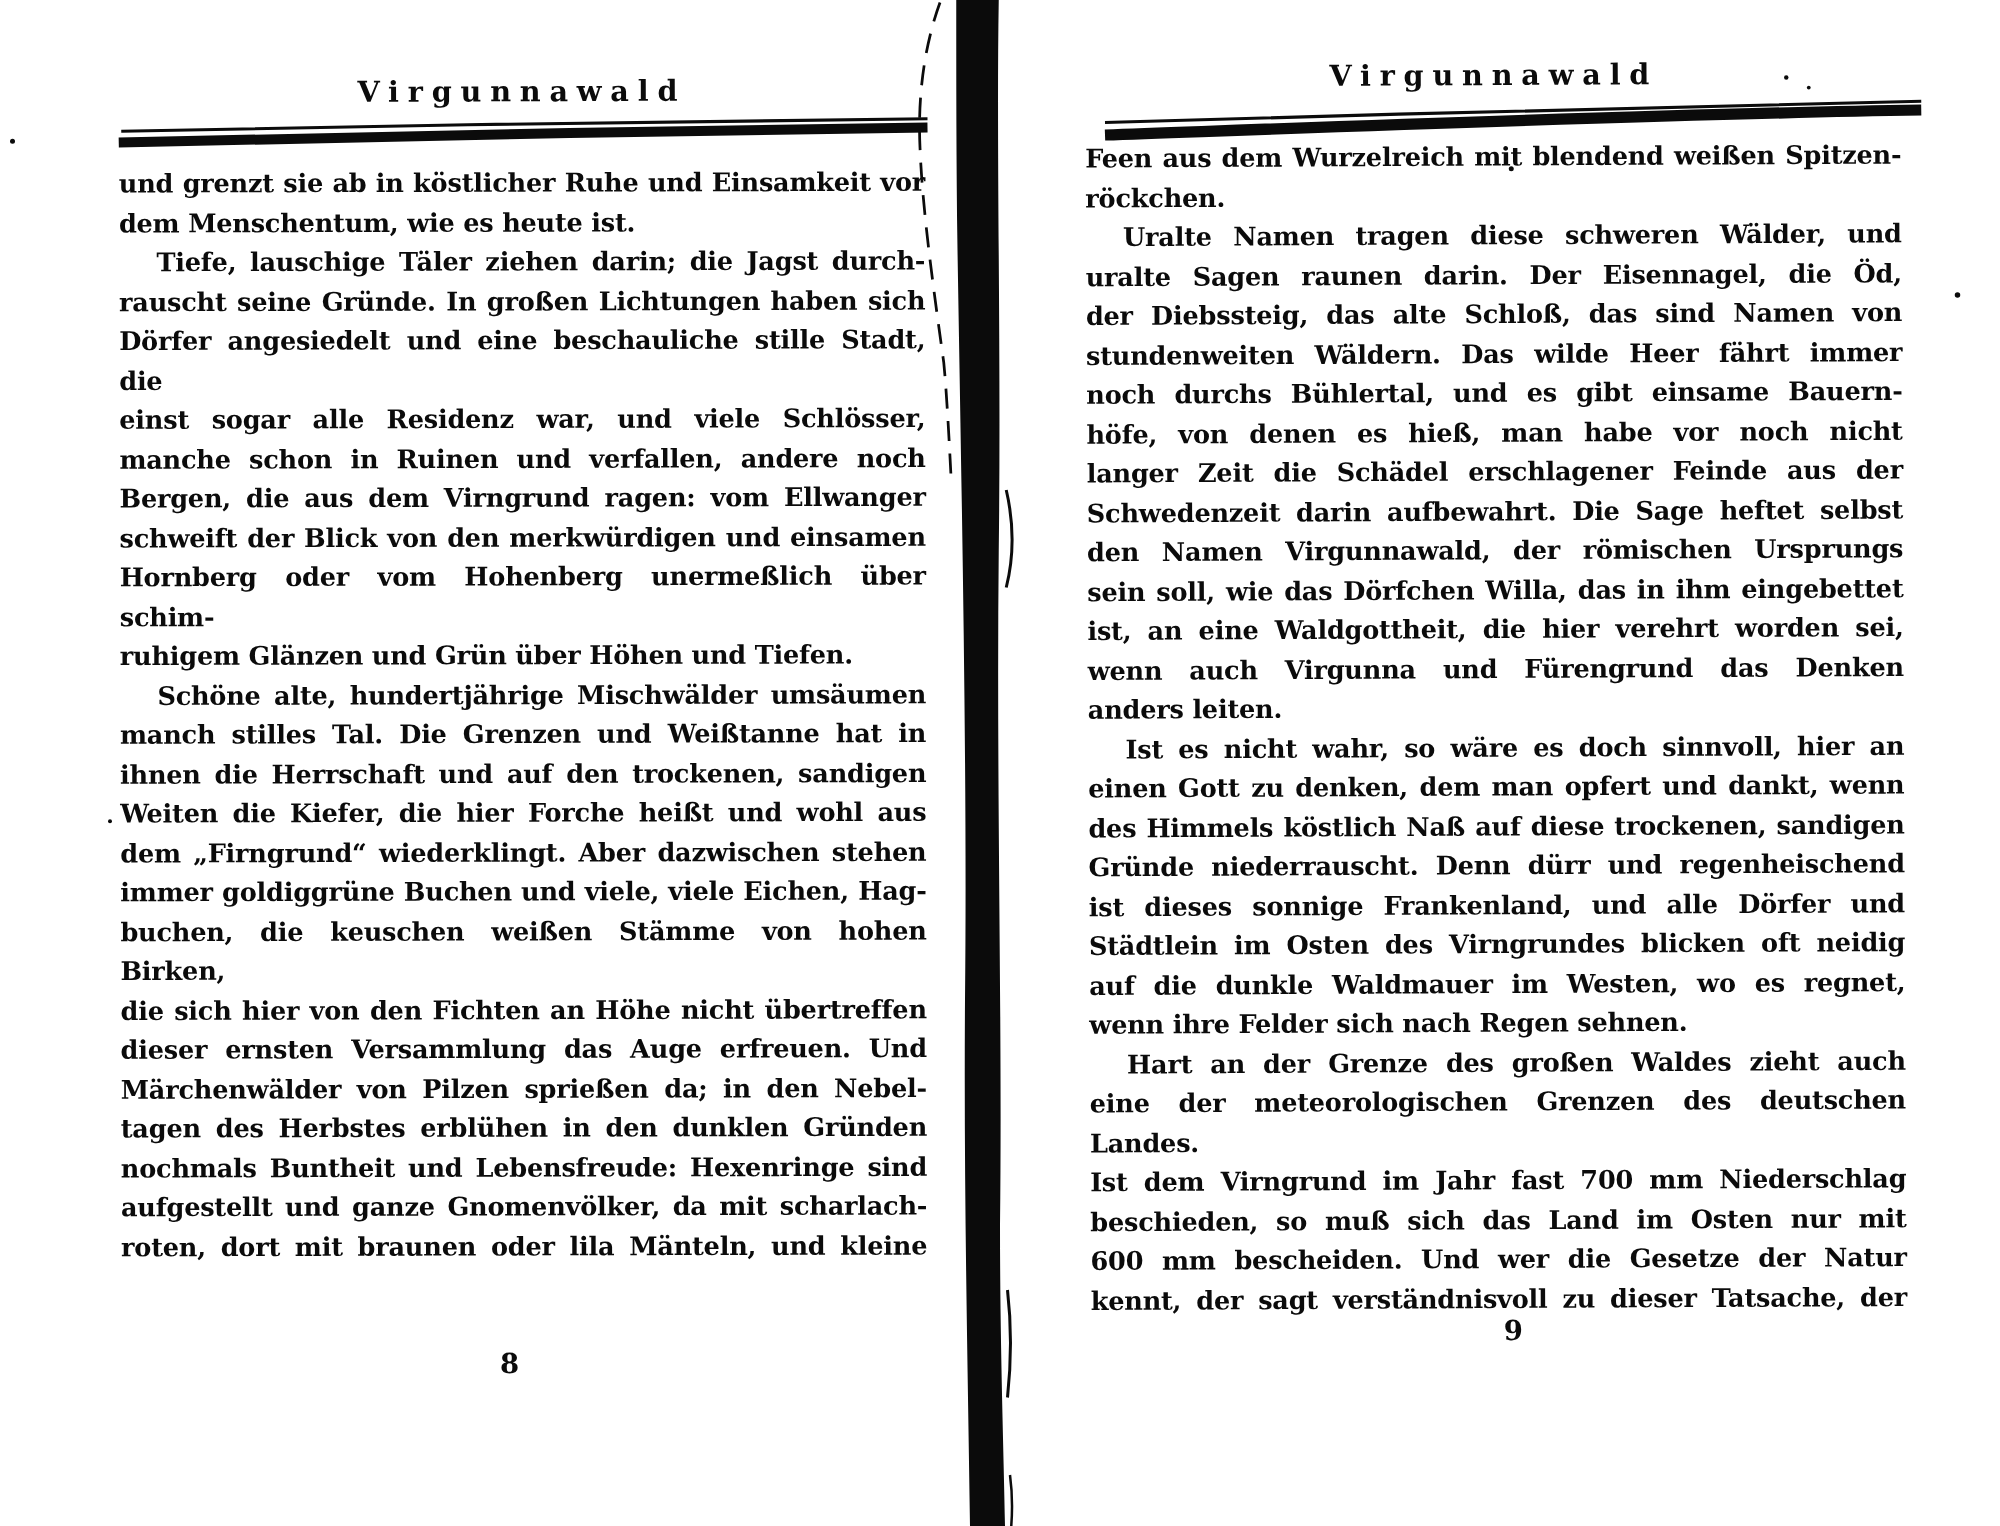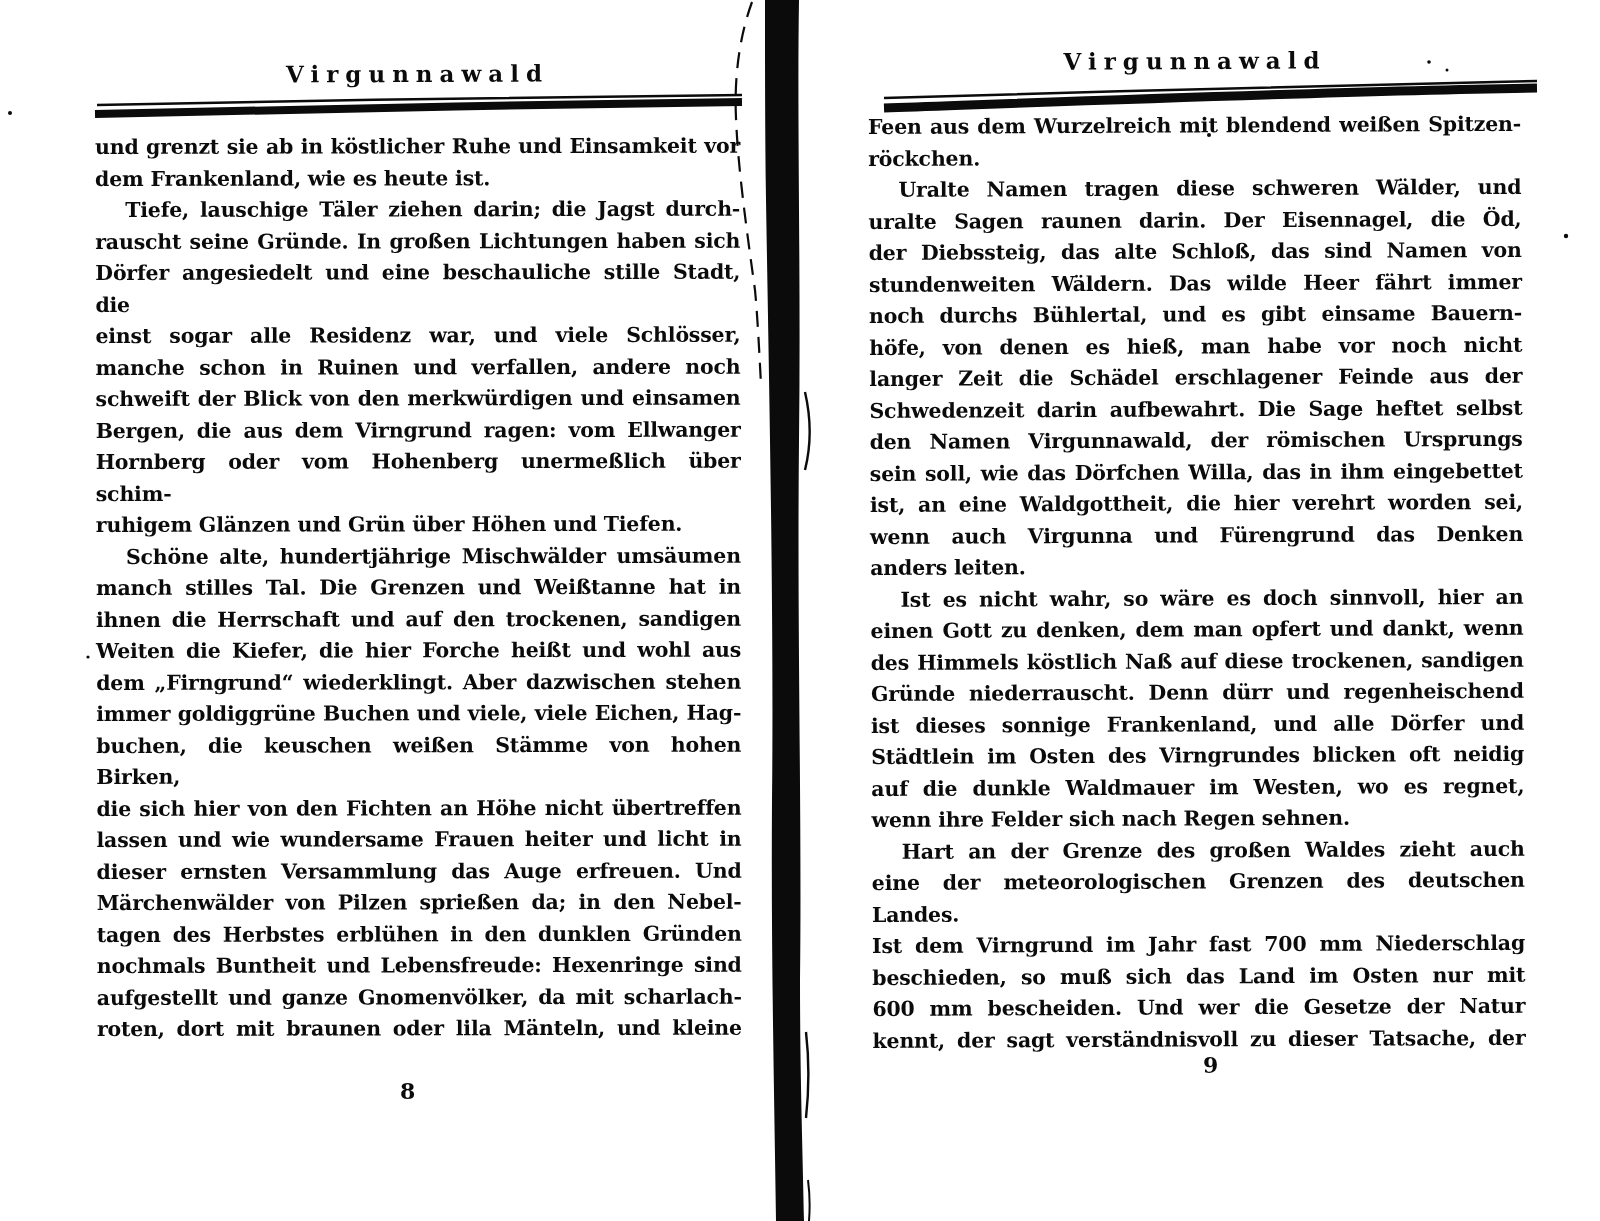--- a/index.html
+++ b/index.html
@@ -86,39 +86,38 @@
     <circle cx="1209" cy="135" r="2" fill="#0b0b0b"></circle>
     <circle cx="1429" cy="62" r="1.8" fill="#0b0b0b"></circle>
     <circle cx="1447" cy="70" r="1.5" fill="#0b0b0b"></circle>
     <circle cx="1566" cy="236" r="2.2" fill="#0b0b0b"></circle>
   </svg>
 
   <div class="running-header header-left">Virgunnawald</div>
 
   <div class="body-text body-left">
       <div class="line">und grenzt sie ab in köstlicher Ruhe und Einsamkeit vor</div>
-      <div class="line end">dem Frankenland, wie es heute ist.</div>
+      <div class="line end">dem Menschentum, wie es heute ist.</div>
       <div class="line indent">Tiefe, lauschige Täler ziehen darin; die Jagst durch-</div>
       <div class="line">rauscht seine Gründe. In großen Lichtungen haben sich</div>
       <div class="line">Dörfer angesiedelt und eine beschauliche stille Stadt, die</div>
       <div class="line">einst sogar alle Residenz war, und viele Schlösser,</div>
       <div class="line">manche schon in Ruinen und verfallen, andere noch</div>
+      <div class="line">Bergen, die aus dem Virngrund ragen: vom Ellwanger</div>
       <div class="line">schweift der Blick von den merkwürdigen und einsamen</div>
-      <div class="line">Bergen, die aus dem Virngrund ragen: vom Ellwanger</div>
       <div class="line">Hornberg oder vom Hohenberg unermeßlich über schim-</div>
       <div class="line end">ruhigem Glänzen und Grün über Höhen und Tiefen.</div>
       <div class="line indent">Schöne alte, hundertjährige Mischwälder umsäumen</div>
       <div class="line">manch stilles Tal. Die Grenzen und Weißtanne hat in</div>
       <div class="line">ihnen die Herrschaft und auf den trockenen, sandigen</div>
       <div class="line">Weiten die Kiefer, die hier Forche heißt und wohl aus</div>
       <div class="line">dem „Firngrund“ wiederklingt. Aber dazwischen stehen</div>
       <div class="line">immer goldiggrüne Buchen und viele, viele Eichen, Hag-</div>
       <div class="line">buchen, die keuschen weißen Stämme von hohen Birken,</div>
       <div class="line">die sich hier von den Fichten an Höhe nicht übertreffen</div>
-      <div class="line">lassen und wie wundersame Frauen heiter und licht in</div>
       <div class="line">dieser ernsten Versammlung das Auge erfreuen. Und</div>
       <div class="line">Märchenwälder von Pilzen sprießen da; in den Nebel-</div>
       <div class="line">tagen des Herbstes erblühen in den dunklen Gründen</div>
       <div class="line">nochmals Buntheit und Lebensfreude: Hexenringe sind</div>
       <div class="line">aufgestellt und ganze Gnomenvölker, da mit scharlach-</div>
       <div class="line">roten, dort mit braunen oder lila Mänteln, und kleine</div>
     </div>
 
   <div class="page-number pn-left">8</div>
 

